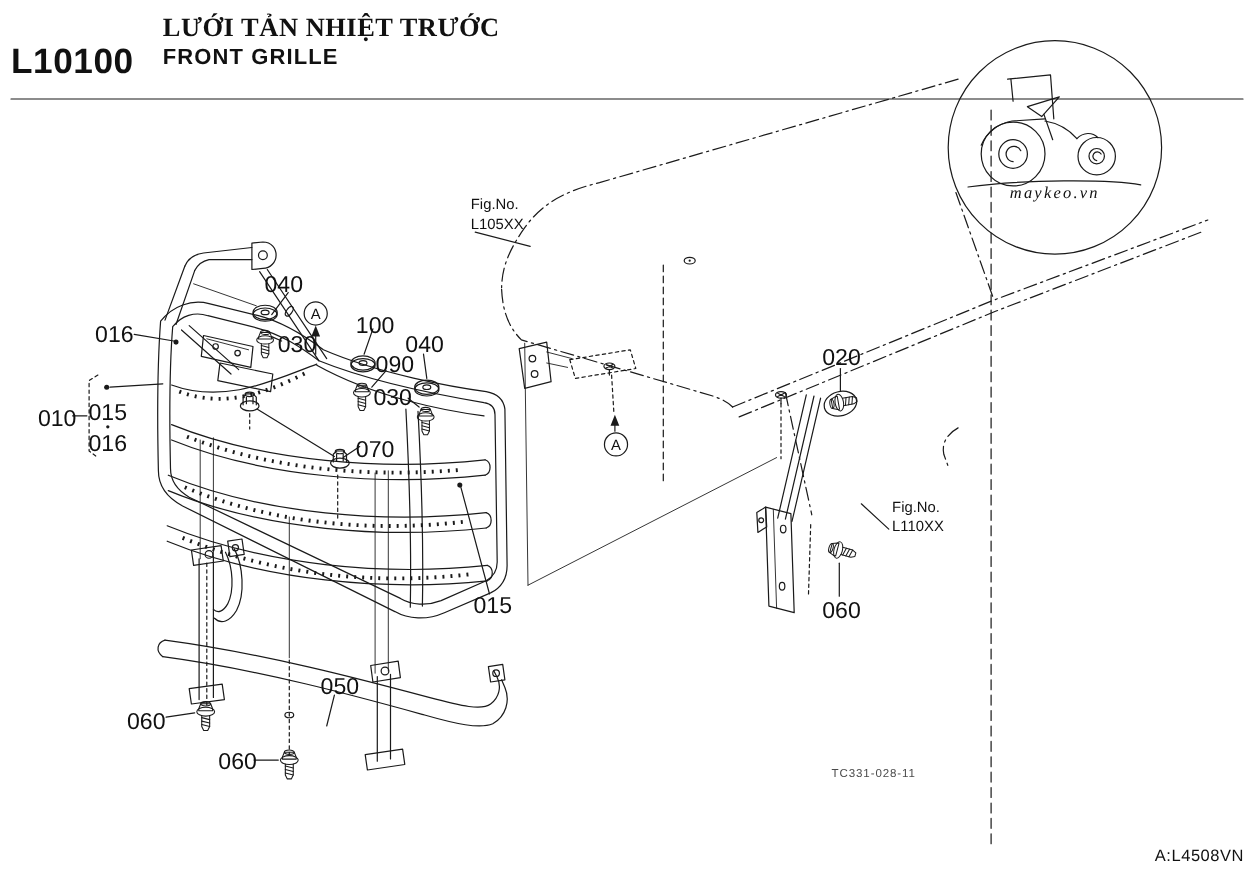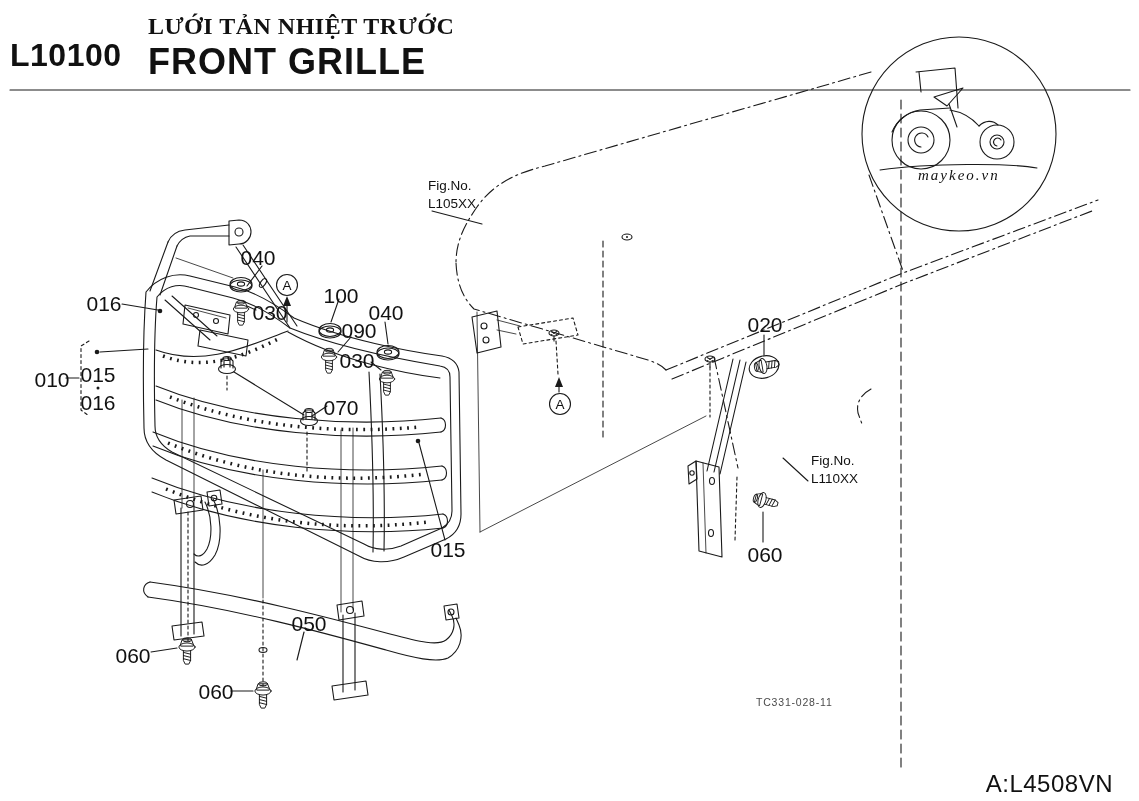--- a/index.html
+++ b/index.html
@@ -1,22 +1,22 @@
 <!DOCTYPE html>
 <html><head>
 <meta charset="utf-8">
 <style>
   html,body{margin:0;padding:0;background:#ffffff;}
   body{width:1139px;height:801px;position:relative;overflow:hidden;
        font-family:"Liberation Sans",sans-serif;color:#111;}
   .hdr-code{position:absolute;left:10px;top:37px;font-size:32px;font-weight:bold;letter-spacing:0.5px;}
   .hdr-vi{position:absolute;left:148px;top:13px;font-size:24px;font-weight:bold;
           font-family:"Liberation Serif",serif;letter-spacing:0.5px;}
-  .hdr-en{position:absolute;left:148px;top:41px;font-size:36px;font-weight:bold;letter-spacing:1px;}
-  .doc-ref{position:absolute;right:26px;top:770px;font-size:24px;letter-spacing:0.5px;}
+  .hdr-en{position:absolute;left:148px;top:41px;font-size:20px;font-weight:bold;letter-spacing:1px;}
+  .doc-ref{position:absolute;right:8px;top:770px;font-size:15px;letter-spacing:0.5px;}
   svg{position:absolute;left:0;top:0;}
   svg path,svg line,svg circle,svg ellipse,svg polyline,svg rect{
       stroke:#1a1a1a;stroke-width:1.1;fill:none;stroke-linecap:round;stroke-linejoin:round;}
   svg .fillblk{fill:#1a1a1a;stroke:none;}
   svg text{fill:#111;stroke:none;font-family:"Liberation Sans",sans-serif;}
   svg .callout{font-size:21px;}
   svg .figref{font-size:13.5px;}
   svg .marker-letter{font-size:13.5px;}
   svg .drawref{font-size:10.5px;fill:#4a4a4a;letter-spacing:0.8px;}
   svg .wm-text{font-size:15px;font-style:italic;font-family:"Liberation Serif",serif;letter-spacing:2px;}

